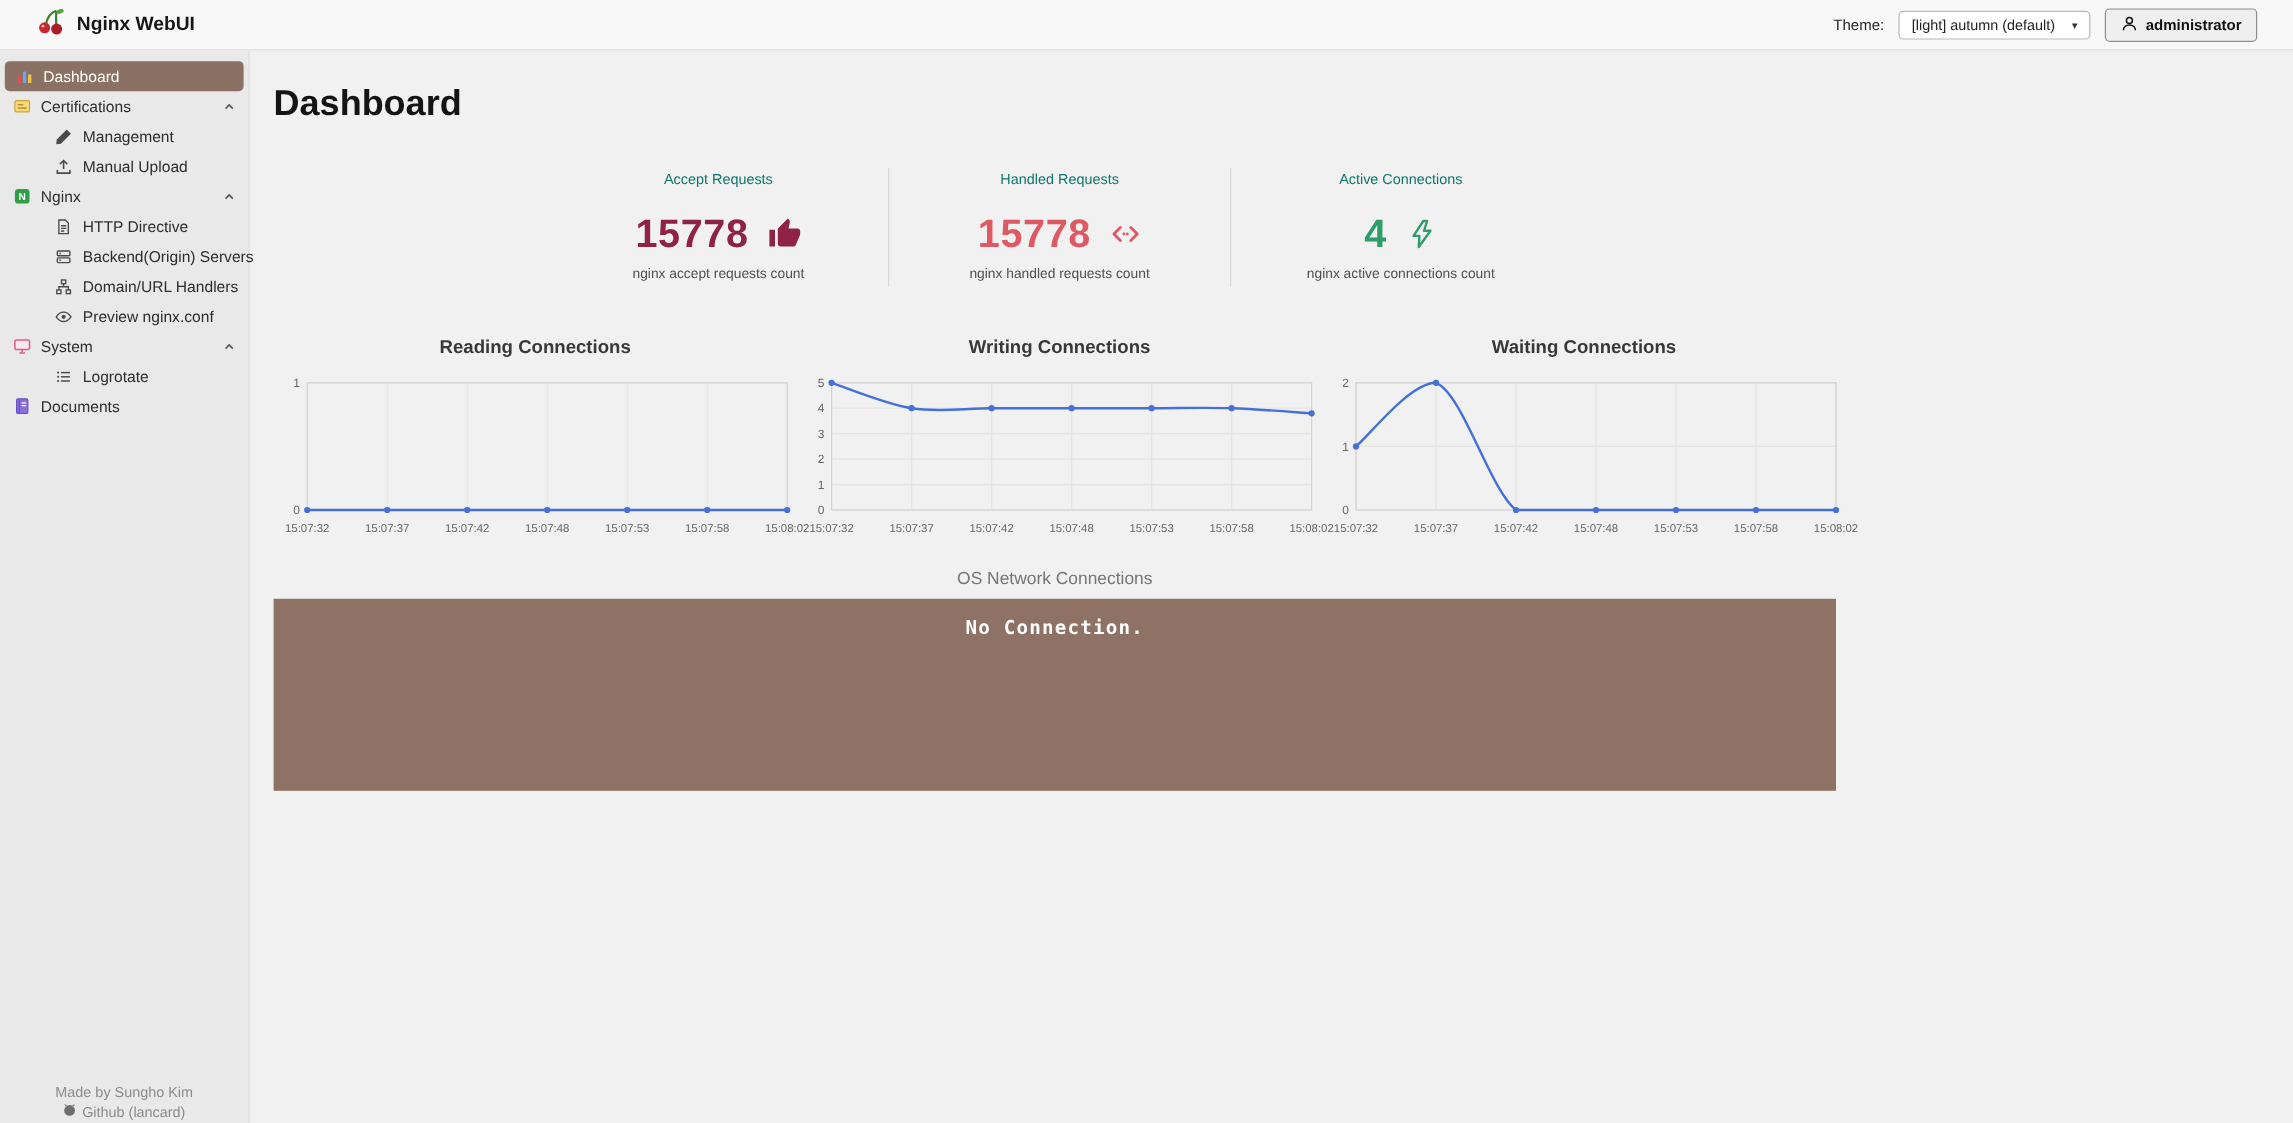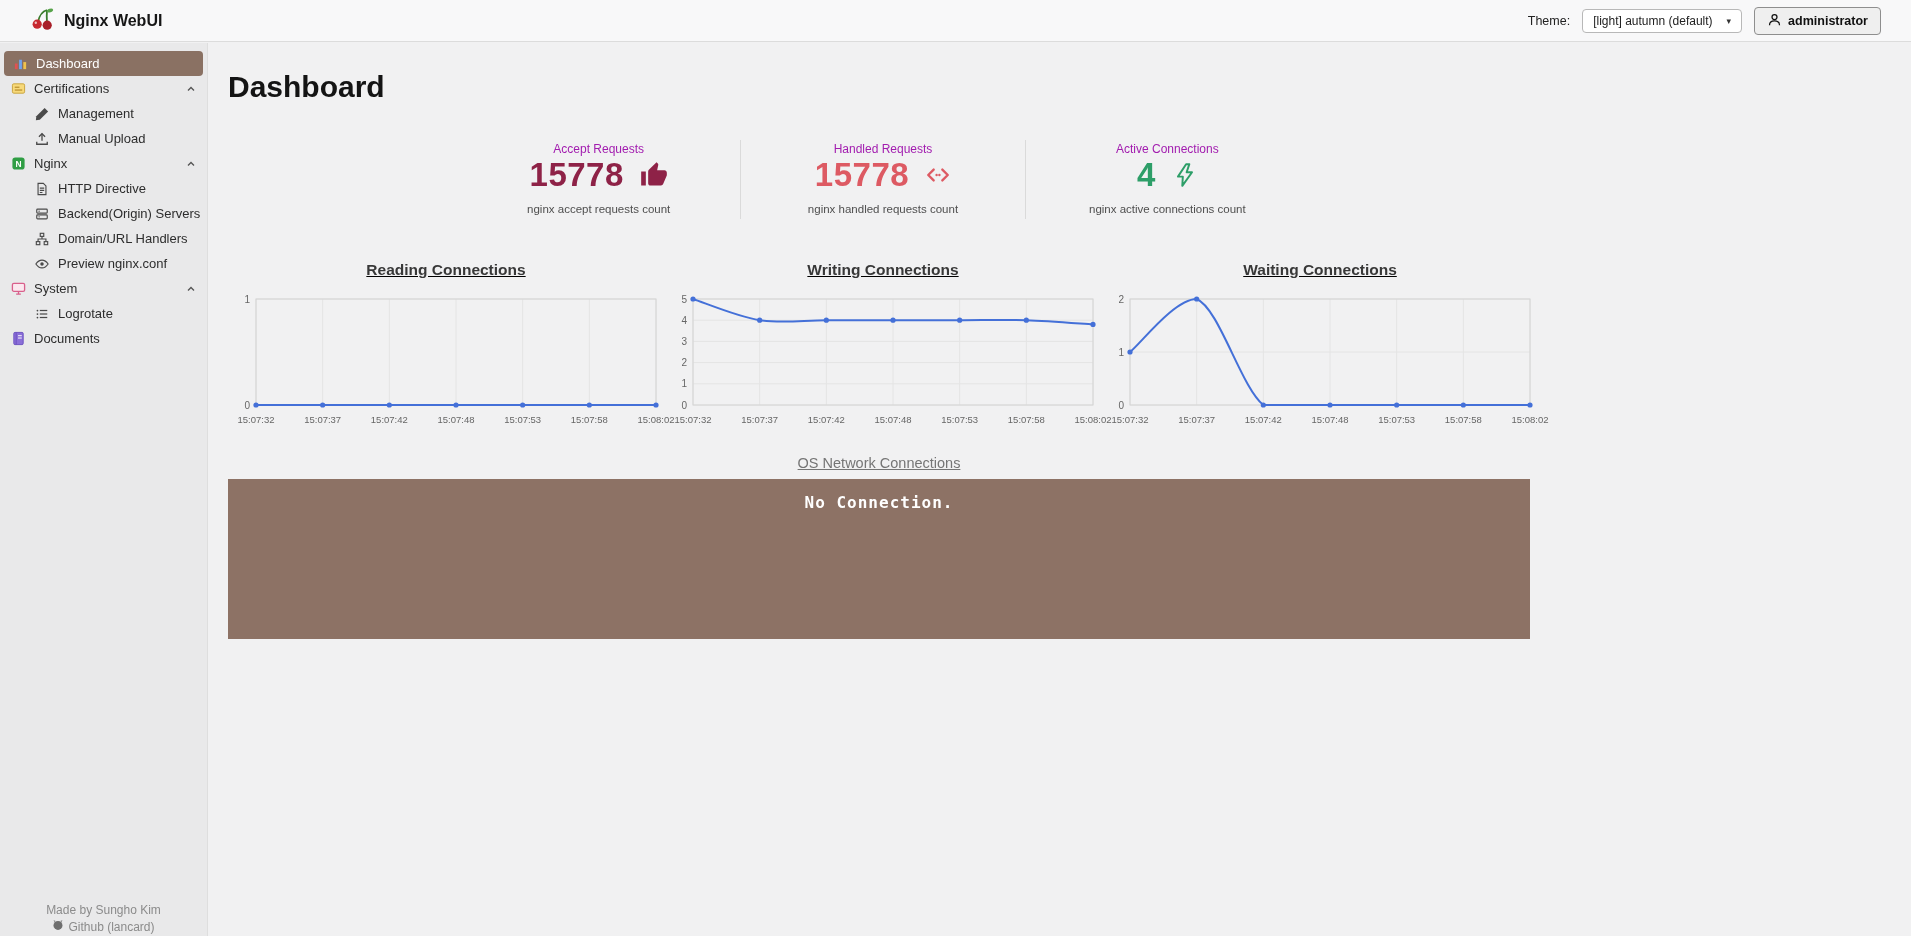--- a/index.html
+++ b/index.html
@@ -38,55 +38,55 @@
   
   .sidebar {
     position: absolute; top: 43px; left: 0; bottom: 0; width: 208px;
     background: #e9e9ea; border-right: 1px solid #dedede; padding-top: 8px;
   }
   .nav-item {
     height: 25px; display: flex; align-items: center; gap: 8px;
     padding: 0 10px; font-size: 13px; color: #2d2d2d; cursor: pointer;
     white-space: nowrap;
   }
-  .nav-item.sub { padding-left: 34px; }
+  .nav-item.sub { padding-left: 45px; }
   .nav-item.active {
     background: #8a7163; color: #fff; margin: 0 4px;
     border-radius: 4px; padding-left: 8px;
   }
   .nav-item .caret { margin-left: auto; display: flex; }
   .nicon { width: 16px; height: 16px; display: inline-flex; align-items: center; justify-content: center; flex: 0 0 16px; }
   .sidebar-footer {
     position: absolute; bottom: 0; left: 0; width: 100%;
     text-align: center; font-size: 12px; color: #8b8b8b; line-height: 17px;
   }
   .sidebar-footer .gh-line { display: flex; align-items: center; justify-content: center; gap: 4px; }
   .gh-link { color: #8b8b8b; text-decoration: none; cursor: pointer; }
 
   
   .content { margin-left: 208px; padding: 28px 0 0 20px; width: 1330px; }
   .page-title { font-size: 30px; font-weight: 800; color: #141414; margin-bottom: 36px; }
 
   .stats-row { width: 852px; margin: 0 auto 42px auto; display: flex; }
   .stat { flex: 1; text-align: center; padding: 2px 14px 4px 14px; }
   .stat + .stat { border-left: 1px solid #dadada; }
-  .stat-label { font-size: 12px; color: #a21caf; margin-bottom: 0; }
+  .stat-label { font-size: 12px; color: #0f766e; margin-bottom: 20px; }
   .stat-value-row { display: flex; align-items: center; justify-content: center; gap: 16px; }
   .stat-value { font-size: 33px; font-weight: 800; letter-spacing: 0.5px; }
   .stat-icon { display: inline-flex; }
   .stat-sigma { font-size: 30px; font-weight: 700; }
   .stat-caption { font-size: 11.5px; color: #4f4f4f; margin-top: 9px; }
 
-  .charts-row { display: flex; justify-content: space-between; width: 1310px; text-decoration: underline; }
+  .charts-row { display: flex; justify-content: space-between; width: 1310px; }
   .chart-block { width: 436px; }
   .chart-title { text-align: center; font-size: 15.5px; font-weight: 700; color: #383838; margin-bottom: 12px; }
   .chart-svg { width: 436px; height: 140px; overflow: visible; display: block; }
   .chart-svg text { font-family: "Liberation Sans", sans-serif; }
 
-  .os-title { text-align: center; font-size: 14.5px; color: #757575; margin-top: 24px; margin-bottom: 8px; width: 1302px; text-decoration: underline; }
+  .os-title { text-align: center; font-size: 14.5px; color: #757575; margin-top: 24px; margin-bottom: 8px; width: 1302px; }
   .os-panel {
     width: 1302px; height: 160px; background: #8d7265;
     color: #fff; text-align: center; padding-top: 14px;
   }
   .os-panel .no-conn {
     font-family: "DejaVu Sans Mono", monospace; font-size: 16px; font-weight: 700;
     letter-spacing: 1px;
   }
 </style>
 </head>

